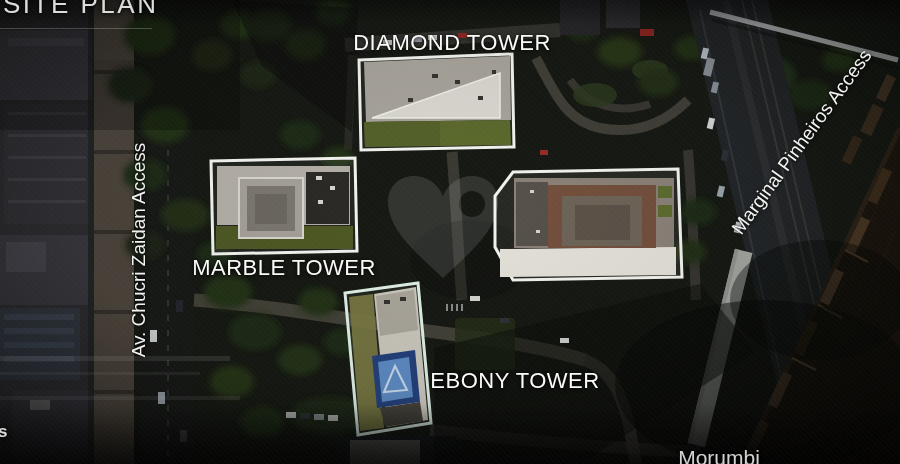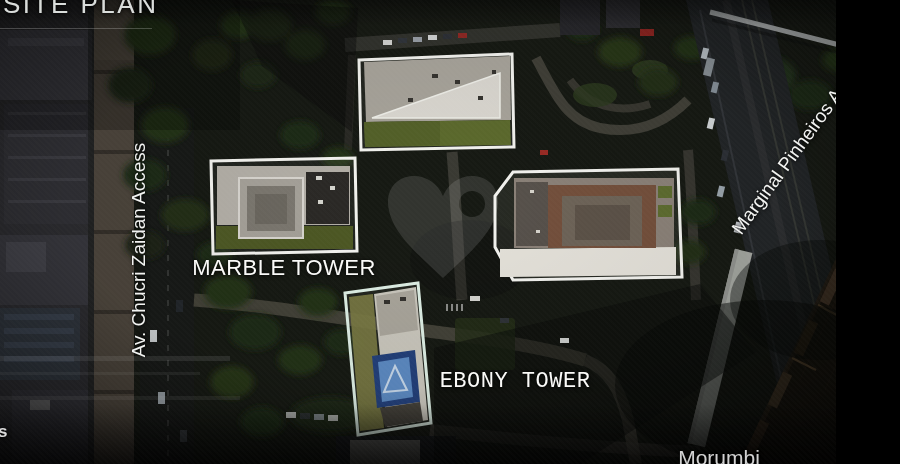--- a/index.html
+++ b/index.html
@@ -1,34 +1,34 @@
 <!DOCTYPE html>
 <html><head>
 <meta charset="utf-8">
 <style>
   html,body{margin:0;padding:0;background:#000;}
   .stage{
-    position:relative;width:836px;height:464px;overflow:hidden;
+    position:relative;width:900px;height:464px;overflow:hidden;
     background:#0d100d;font-family:"Liberation Sans",sans-serif;
   }
   .stage::after{
     content:"";position:absolute;inset:0;pointer-events:none;
     background:repeating-linear-gradient(45deg,rgba(255,255,255,.013) 0 2px,transparent 2px 4px);
   }
   svg.map{position:absolute;left:0;top:0;}
   .label{
     position:absolute;color:#fff;white-space:nowrap;
     text-shadow:0 1px 4px rgba(0,0,0,.7),0 0 2px rgba(0,0,0,.5);
     transform:translate(-50%,-50%);z-index:5;
   }
   .tower-label{font-size:22px;letter-spacing:.5px;color:#fafaf8;font-weight:400;}
   #lbl-diamond{left:452px;top:43px;}
   #lbl-marble{left:284px;top:268px;}
   #lbl-crystal{left:592px;top:296px;}
-  #lbl-ebony{left:515px;top:381px;font-family:Liberation Mono, monospace;}
+  #lbl-ebony{left:515px;top:381px;}
   .street-label{font-size:19px;color:#f2f3f1;}
   #lbl-chucri{left:139px;top:250px;transform:translate(-50%,-50%) rotate(-90deg);}
   #lbl-marginal{left:802px;top:142px;transform:translate(-50%,-50%) rotate(-54deg);}
   #lbl-morumbi{left:719px;top:446px;transform:translate(-50%,0);font-size:21px;color:rgba(255,255,255,.82);}
   #lbl-title{left:3px;top:-11px;transform:none;font-size:26px;letter-spacing:2.5px;color:rgba(236,239,237,.92);}
   .title-rule{position:absolute;left:0;top:28px;width:152px;height:1px;background:rgba(255,255,255,.22);z-index:5;}
   #lbl-fragment{left:-2px;top:422px;transform:none;font-size:17px;font-weight:bold;color:rgba(255,255,255,.85);}
 </style>
 </head>
 <body>
@@ -306,20 +306,21 @@
   <g>
     <rect x="0" y="0" width="900" height="464" fill="url(#vg)"></rect>
     <rect x="0" y="404" width="900" height="60" fill="url(#bf)"></rect>
     <rect x="0" y="0" width="900" height="26" fill="url(#tf)"></rect>
   </g>
 </svg>
 
 <div class="label" id="lbl-title">SITE PLAN</div>
 <div class="title-rule"></div>
 
+<div class="label tower-label" id="lbl-diamond">DIAMOND TOWER</div>
 <div class="label tower-label" id="lbl-marble">MARBLE TOWER</div>
 <div class="label tower-label" id="lbl-ebony">EBONY TOWER</div>
 
 <div class="label street-label" id="lbl-chucri">Av. Chucri Zaidan Access</div>
 <div class="label street-label" id="lbl-marginal">Marginal Pinheiros Access</div>
 <div class="label street-label" id="lbl-morumbi">Morumbi</div>
 <div class="label street-label" id="lbl-fragment">s</div>
 
 </div>
 

